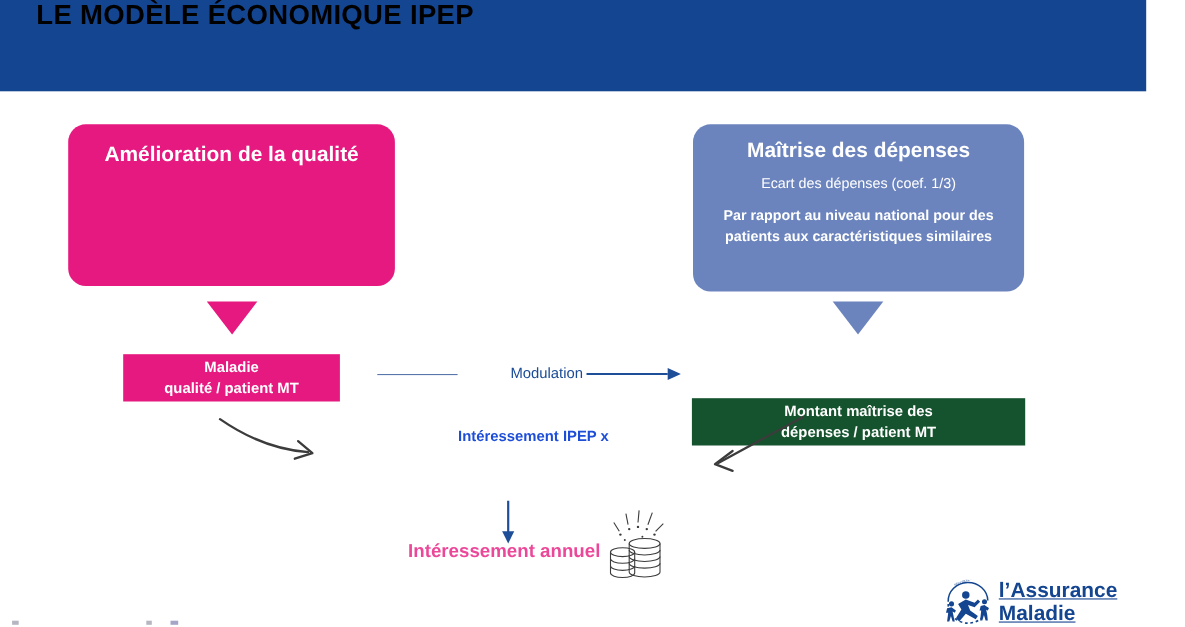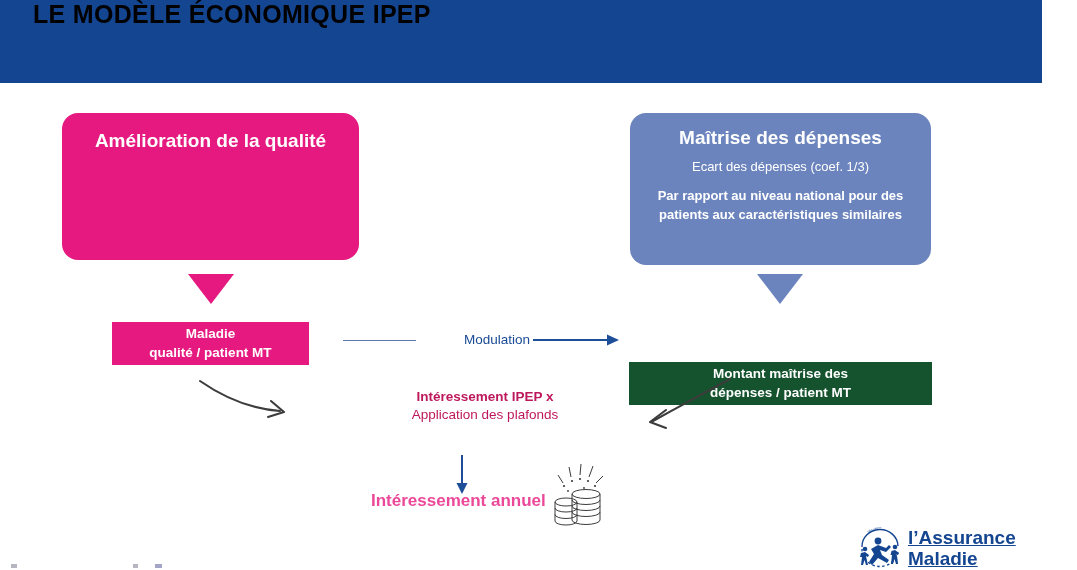--- a/index.html
+++ b/index.html
@@ -166,21 +166,21 @@
     height: 56px;
   }
 
   
   #interessement-block {
     position: absolute;
     left: 350px;
     top: 388px;
     width: 270px;
     text-align: center;
-    color: #be185d;
+    color: #1d4ed8;
   }
   #interessement-block .line-bold {
     font-size: 13.5px;
     font-weight: bold;
     line-height: 1.33;
   }
   #interessement-block .line-plain {
     font-size: 13.5px;
     line-height: 1.33;
   }
@@ -304,21 +304,20 @@
   <path d="M75 24 L 88 35 L 72 40" stroke="#3c3c3c" stroke-width="2.1" fill="none" stroke-linecap="round" stroke-linejoin="round"></path>
 </svg>
 
 <svg id="curve-arrow-right" viewBox="0 0 90 56">
   <path d="M86 3 C 66 14, 36 30, 9 45" stroke="#3c3c3c" stroke-width="2.1" fill="none" stroke-linecap="round"></path>
   <path d="M22 34 L 6 46 L 22 52" stroke="#3c3c3c" stroke-width="2.1" fill="none" stroke-linecap="round" stroke-linejoin="round"></path>
 </svg>
 
 <div id="interessement-block">
   <div class="line-bold">Intéressement IPEP x</div>
-  <div class="line-plain">Application des plafonds</div>
 </div>
 
 <svg id="down-arrow-center" viewBox="0 0 20 40">
   <line x1="10" y1="0" x2="10" y2="29" stroke="#1f4e99" stroke-width="2"></line>
   <polygon points="4.5,28 15.5,28 10,39" fill="#1f4e99"></polygon>
 </svg>
 
 <div id="annual-label">Intéressement annuel</div>
 
 <svg id="coins-icon" viewBox="0 0 56 68">

